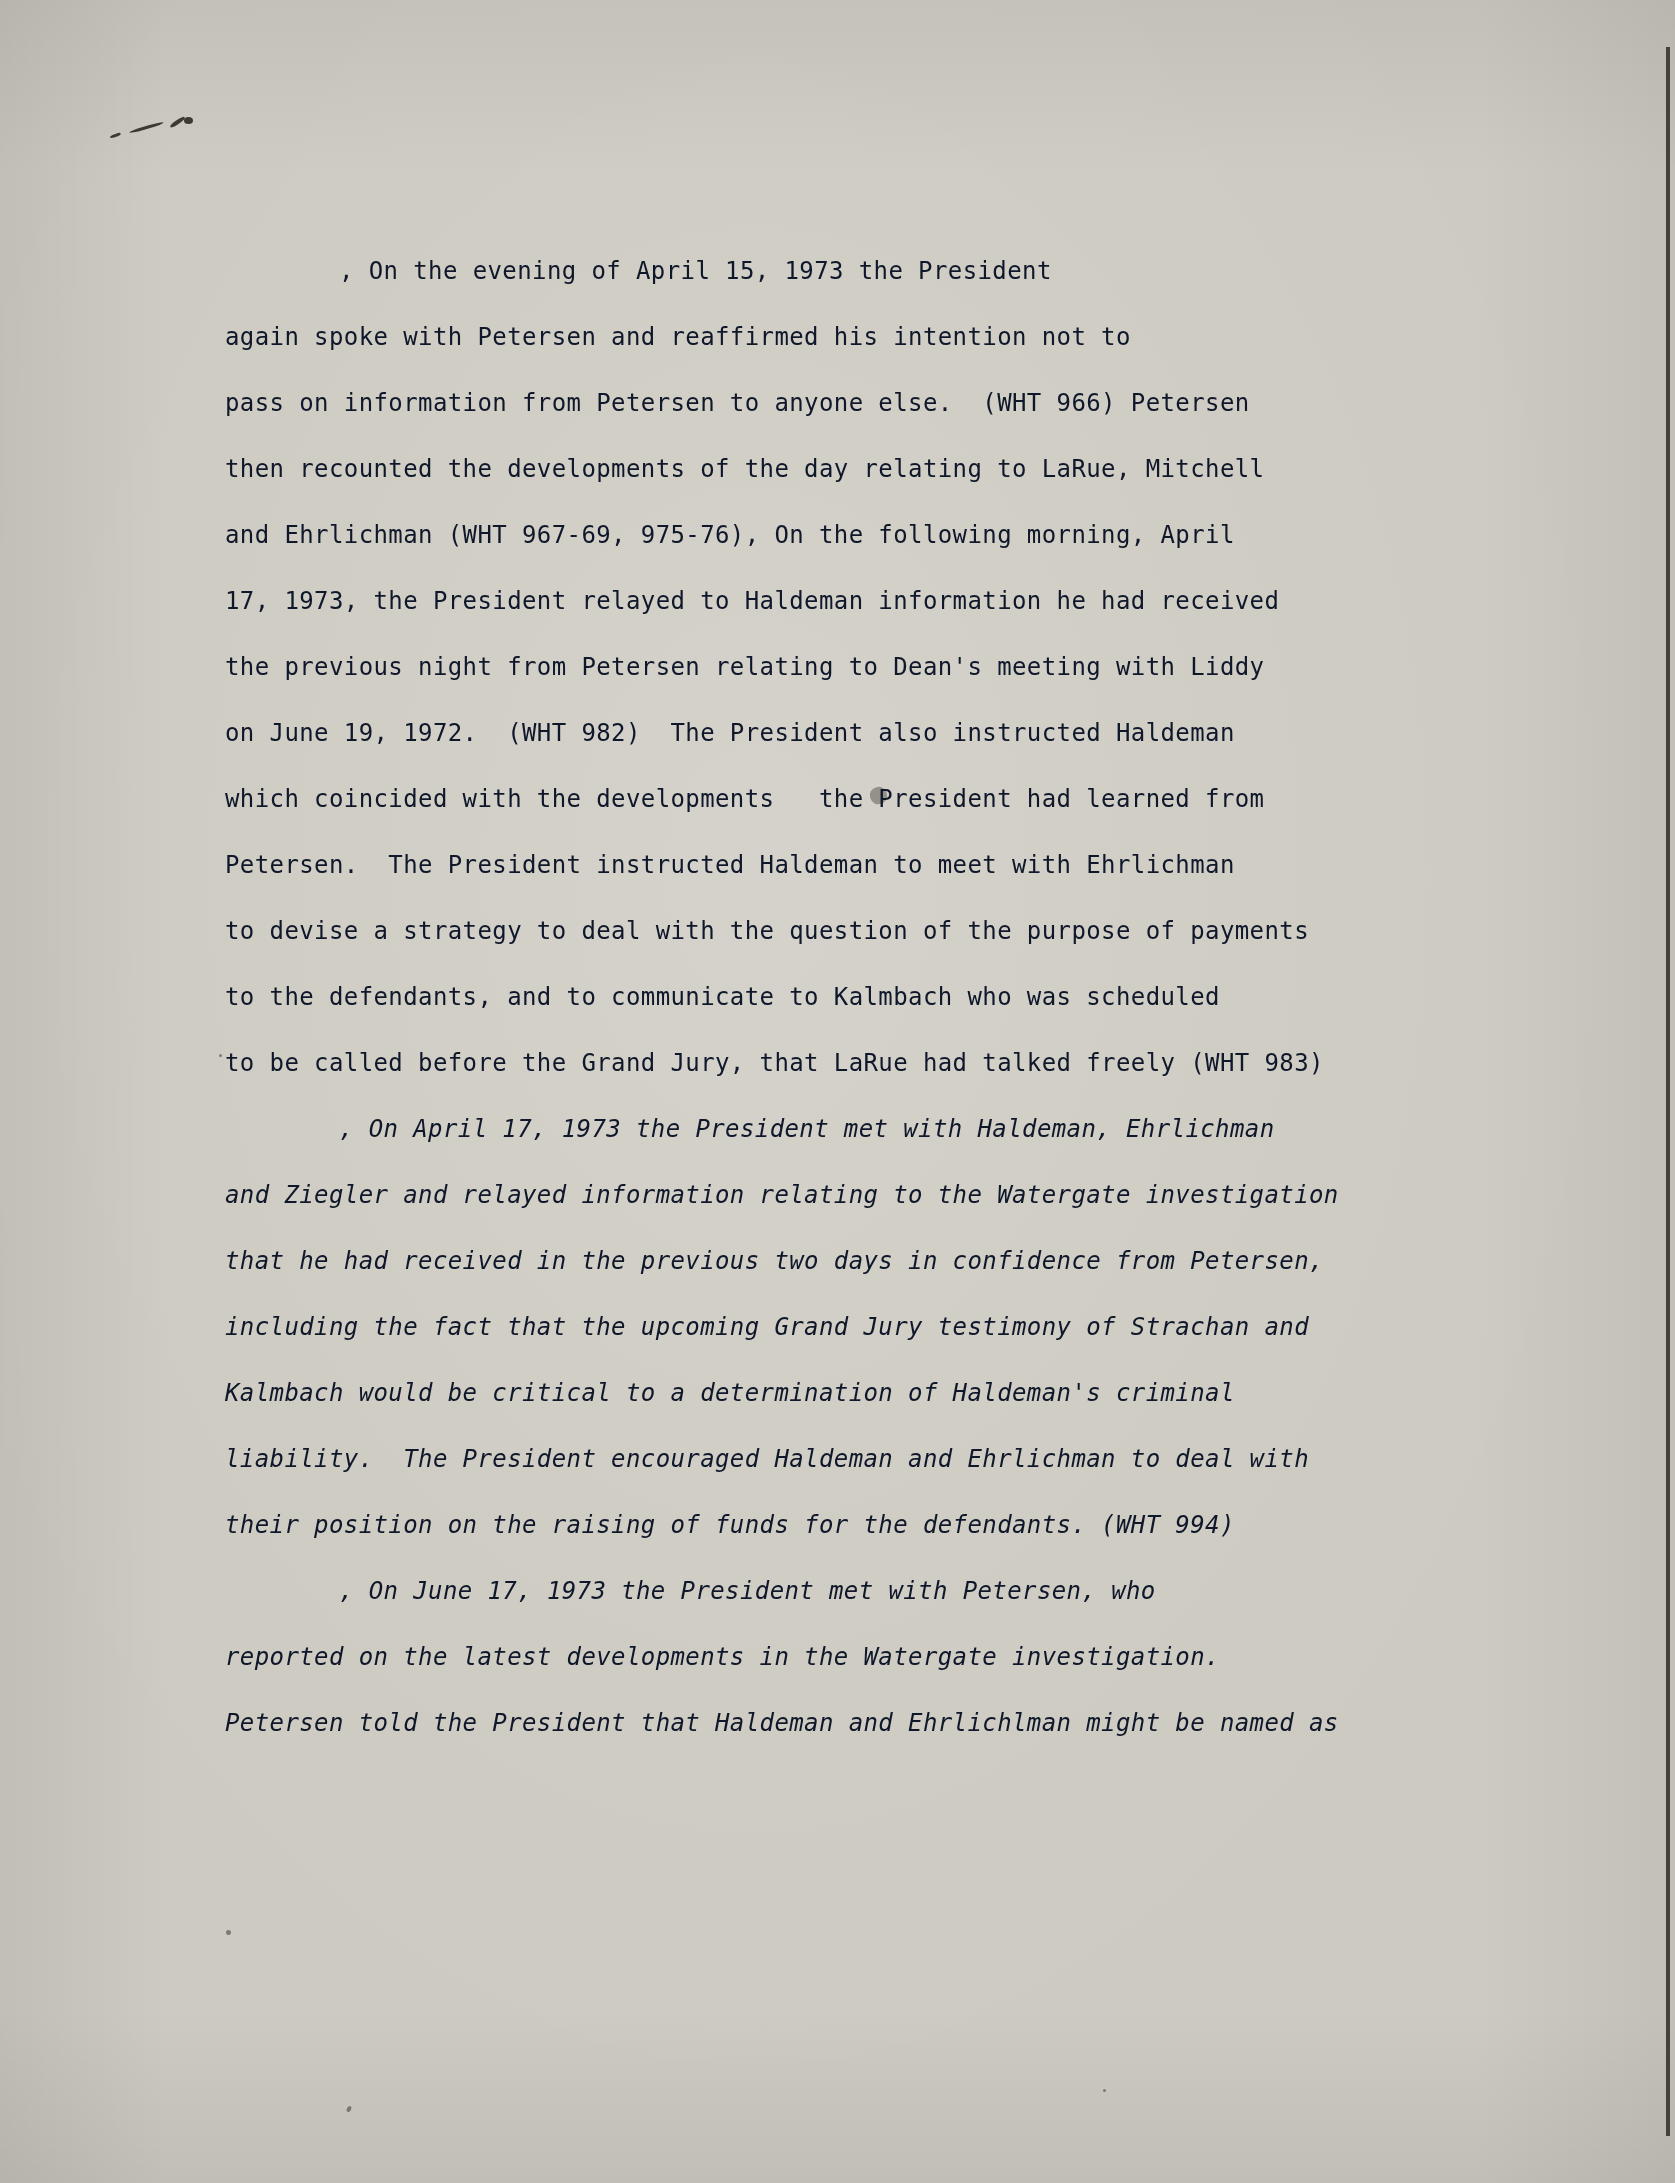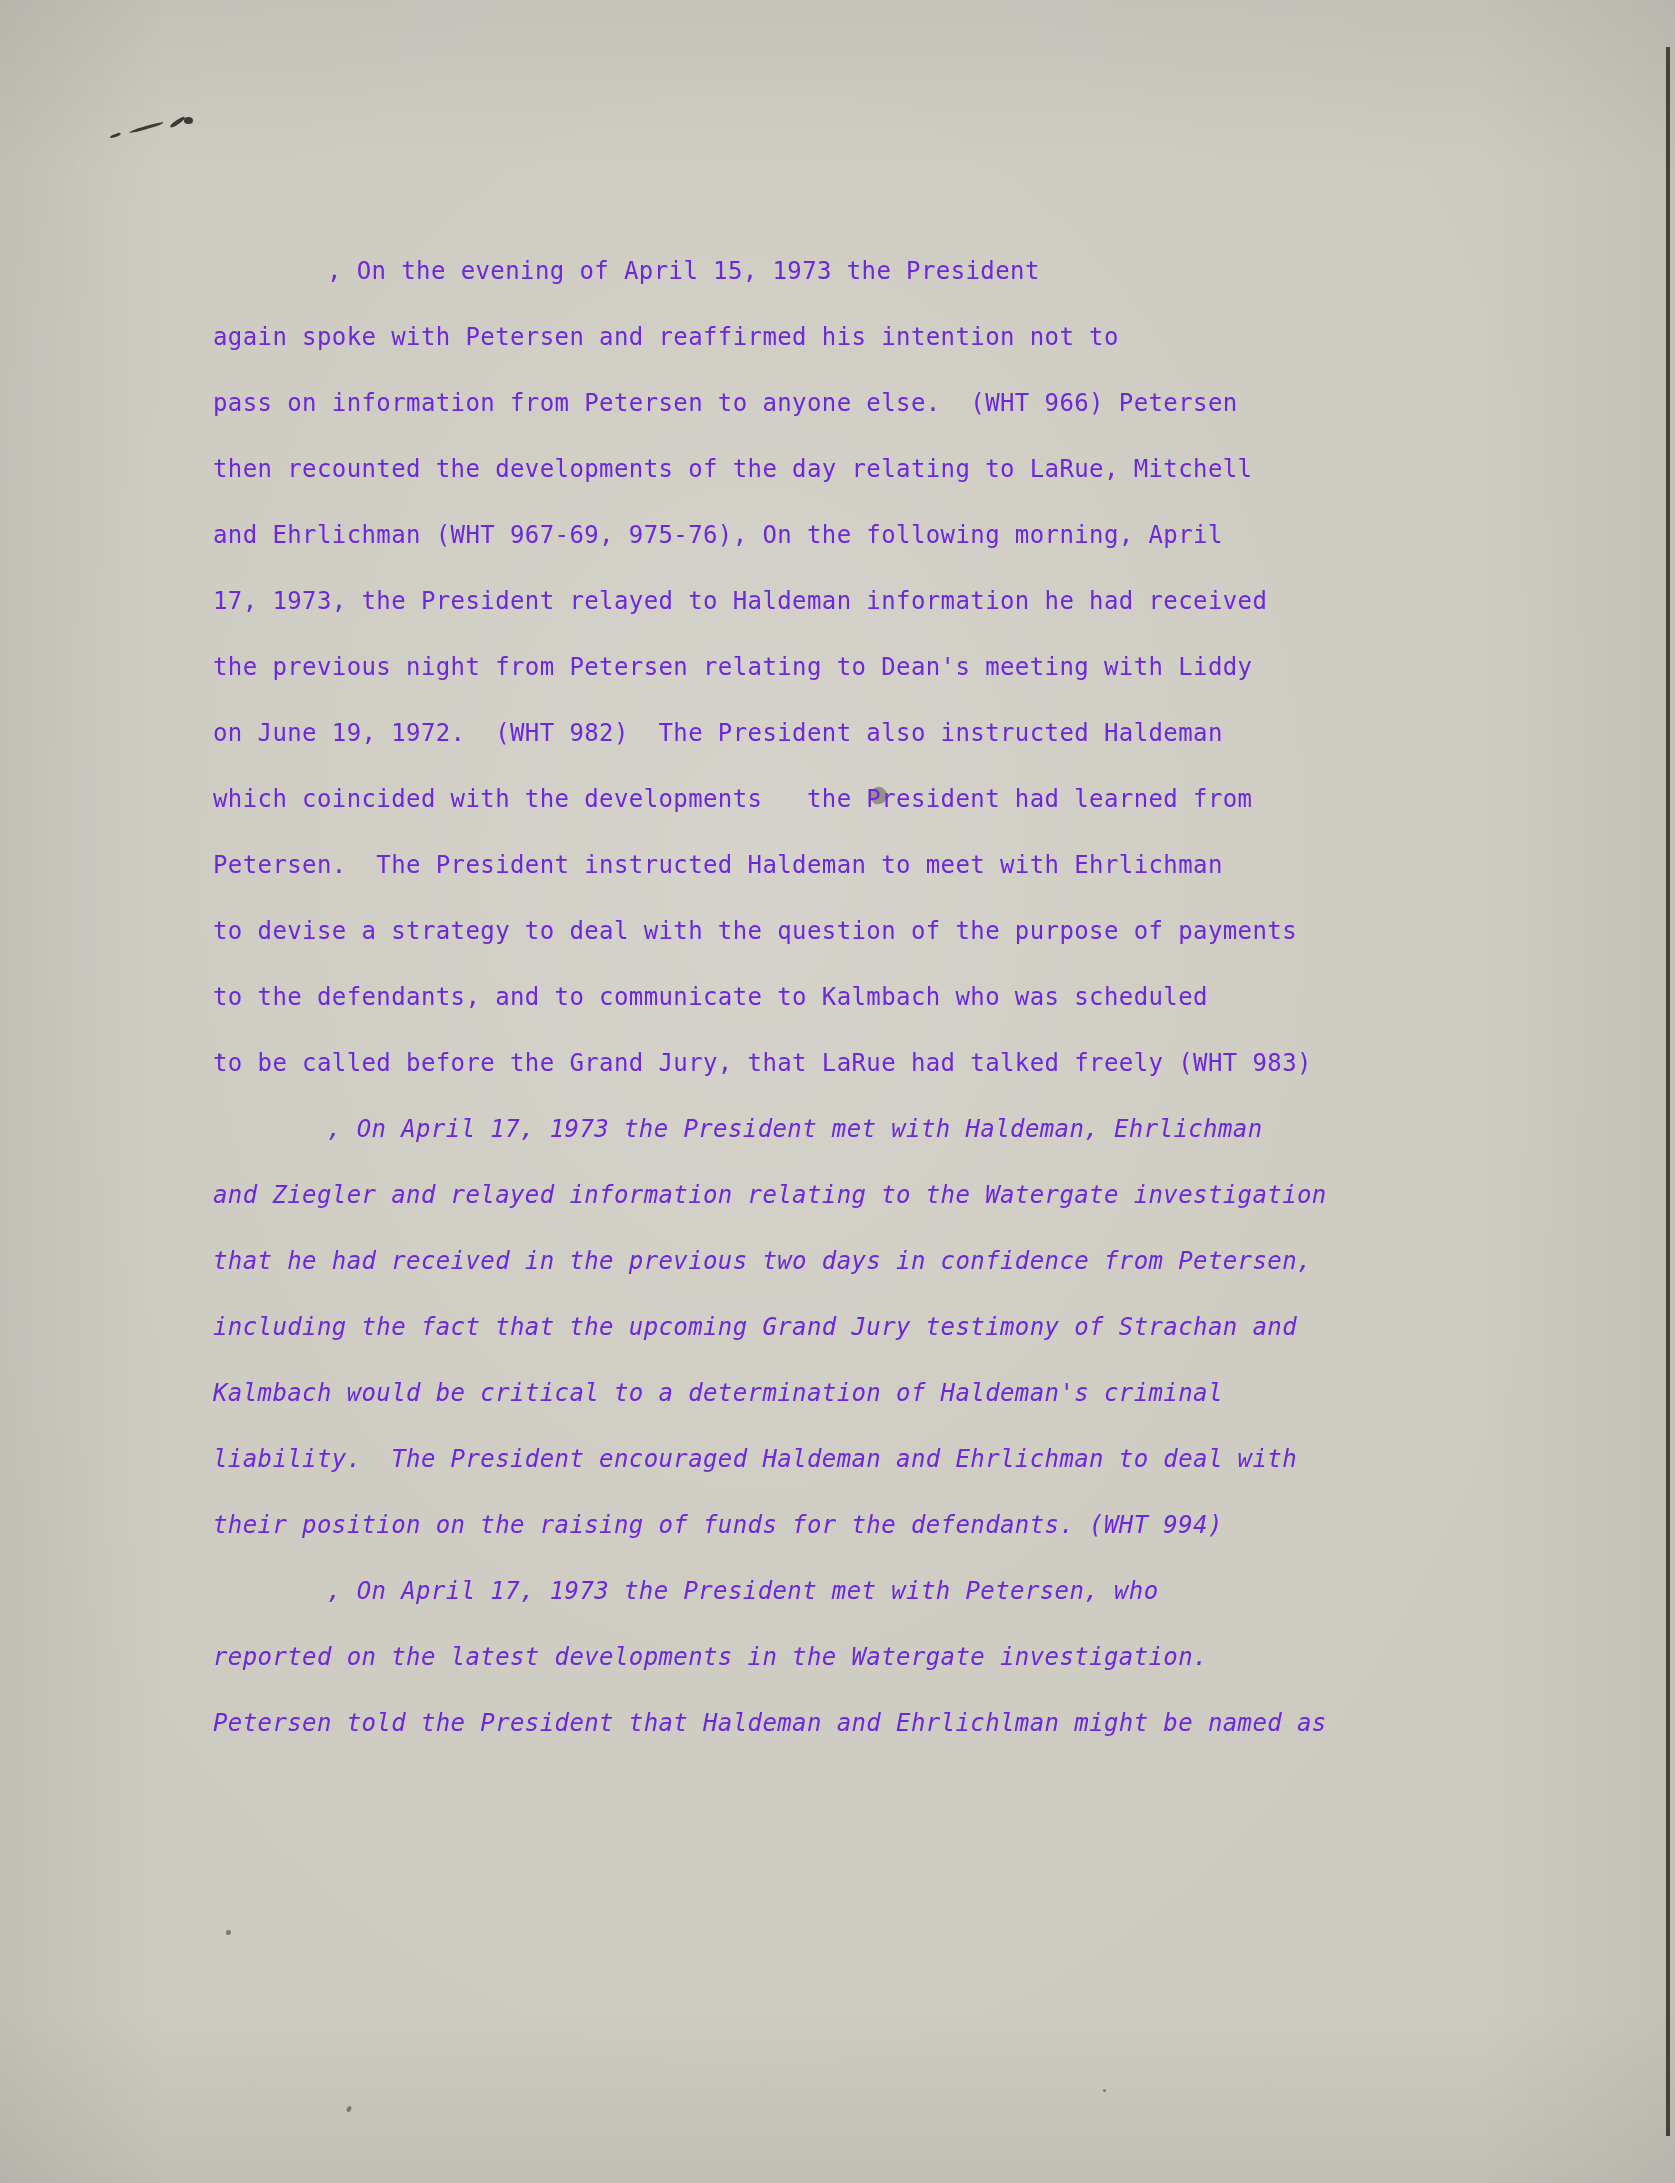--- a/index.html
+++ b/index.html
@@ -43,22 +43,22 @@
     background: #3a3830;
     opacity: 0.92;
   }
   .doc-body {
     position: absolute;
     left: 213px;
     top: 238px;
     width: 1285px;
   }
   p.para {
-    margin: 0 0 0 0;
-    color: #6d28d9;
+    margin: 0 0 0 12px;
+    color: #0f172a;
     font-size: 24px;
     line-height: 66px;
     letter-spacing: 0.4px;
     white-space: pre-wrap;
     text-indent: 0;
   }
   p.para + p.para {
     margin-top: 0;
     font-style: italic;
   }
@@ -124,19 +124,19 @@
 to devise a strategy to deal with the question of the purpose of payments
 to the defendants, and to communicate to Kalmbach who was scheduled
 to be called before the Grand Jury, that LaRue had talked freely (WHT 983)</p>
     <p class="para" style="text-indent: 114px;">, On April 17, 1973 the President met with Haldeman, Ehrlichman
 and Ziegler and relayed information relating to the Watergate investigation
 that he had received in the previous two days in confidence from Petersen,
 including the fact that the upcoming Grand Jury testimony of Strachan and
 Kalmbach would be critical to a determination of Haldeman's criminal
 liability.  The President encouraged Haldeman and Ehrlichman to deal with
 their position on the raising of funds for the defendants. (WHT 994)</p>
-    <p class="para" style="text-indent: 114px;">, On April 17, 1973 the President met with Petersen, who
+    <p class="para" style="text-indent: 114px;">, On June 17, 1973 the President met with Petersen, who
 reported on the latest developments in the Watergate investigation.
 Petersen told the President that Haldeman and Ehrlichlman might be named as</p>
   </div>
 
 </div>
 
 
 </body></html>

